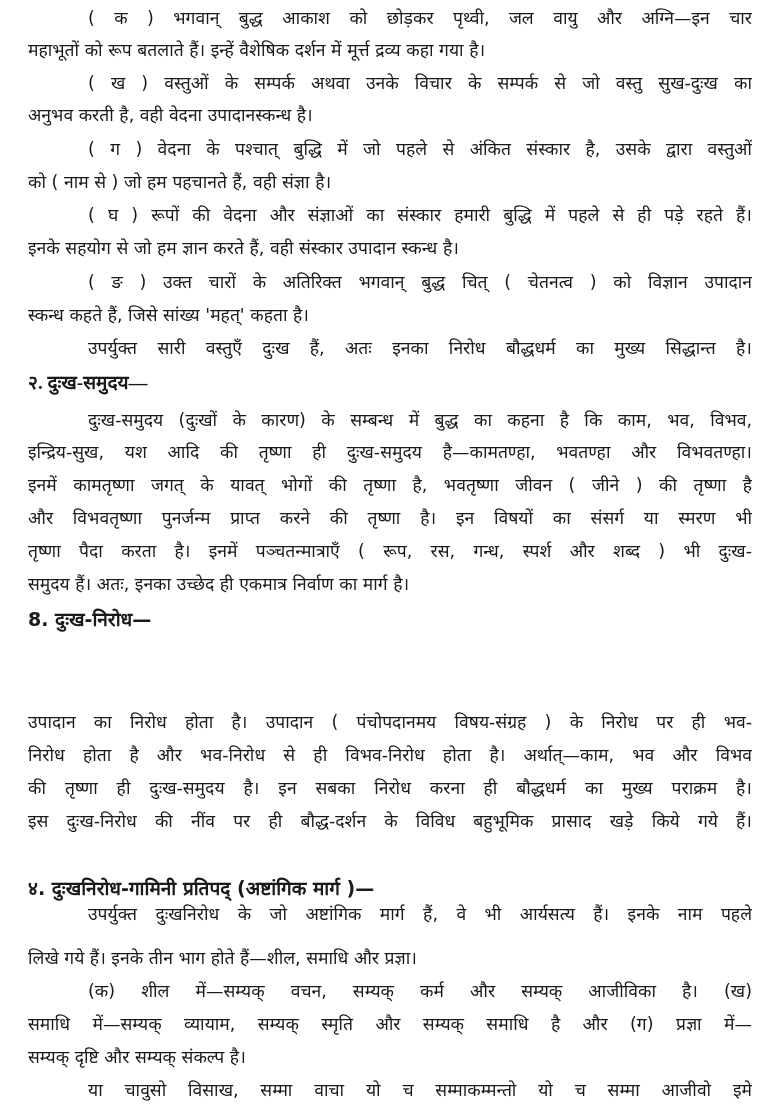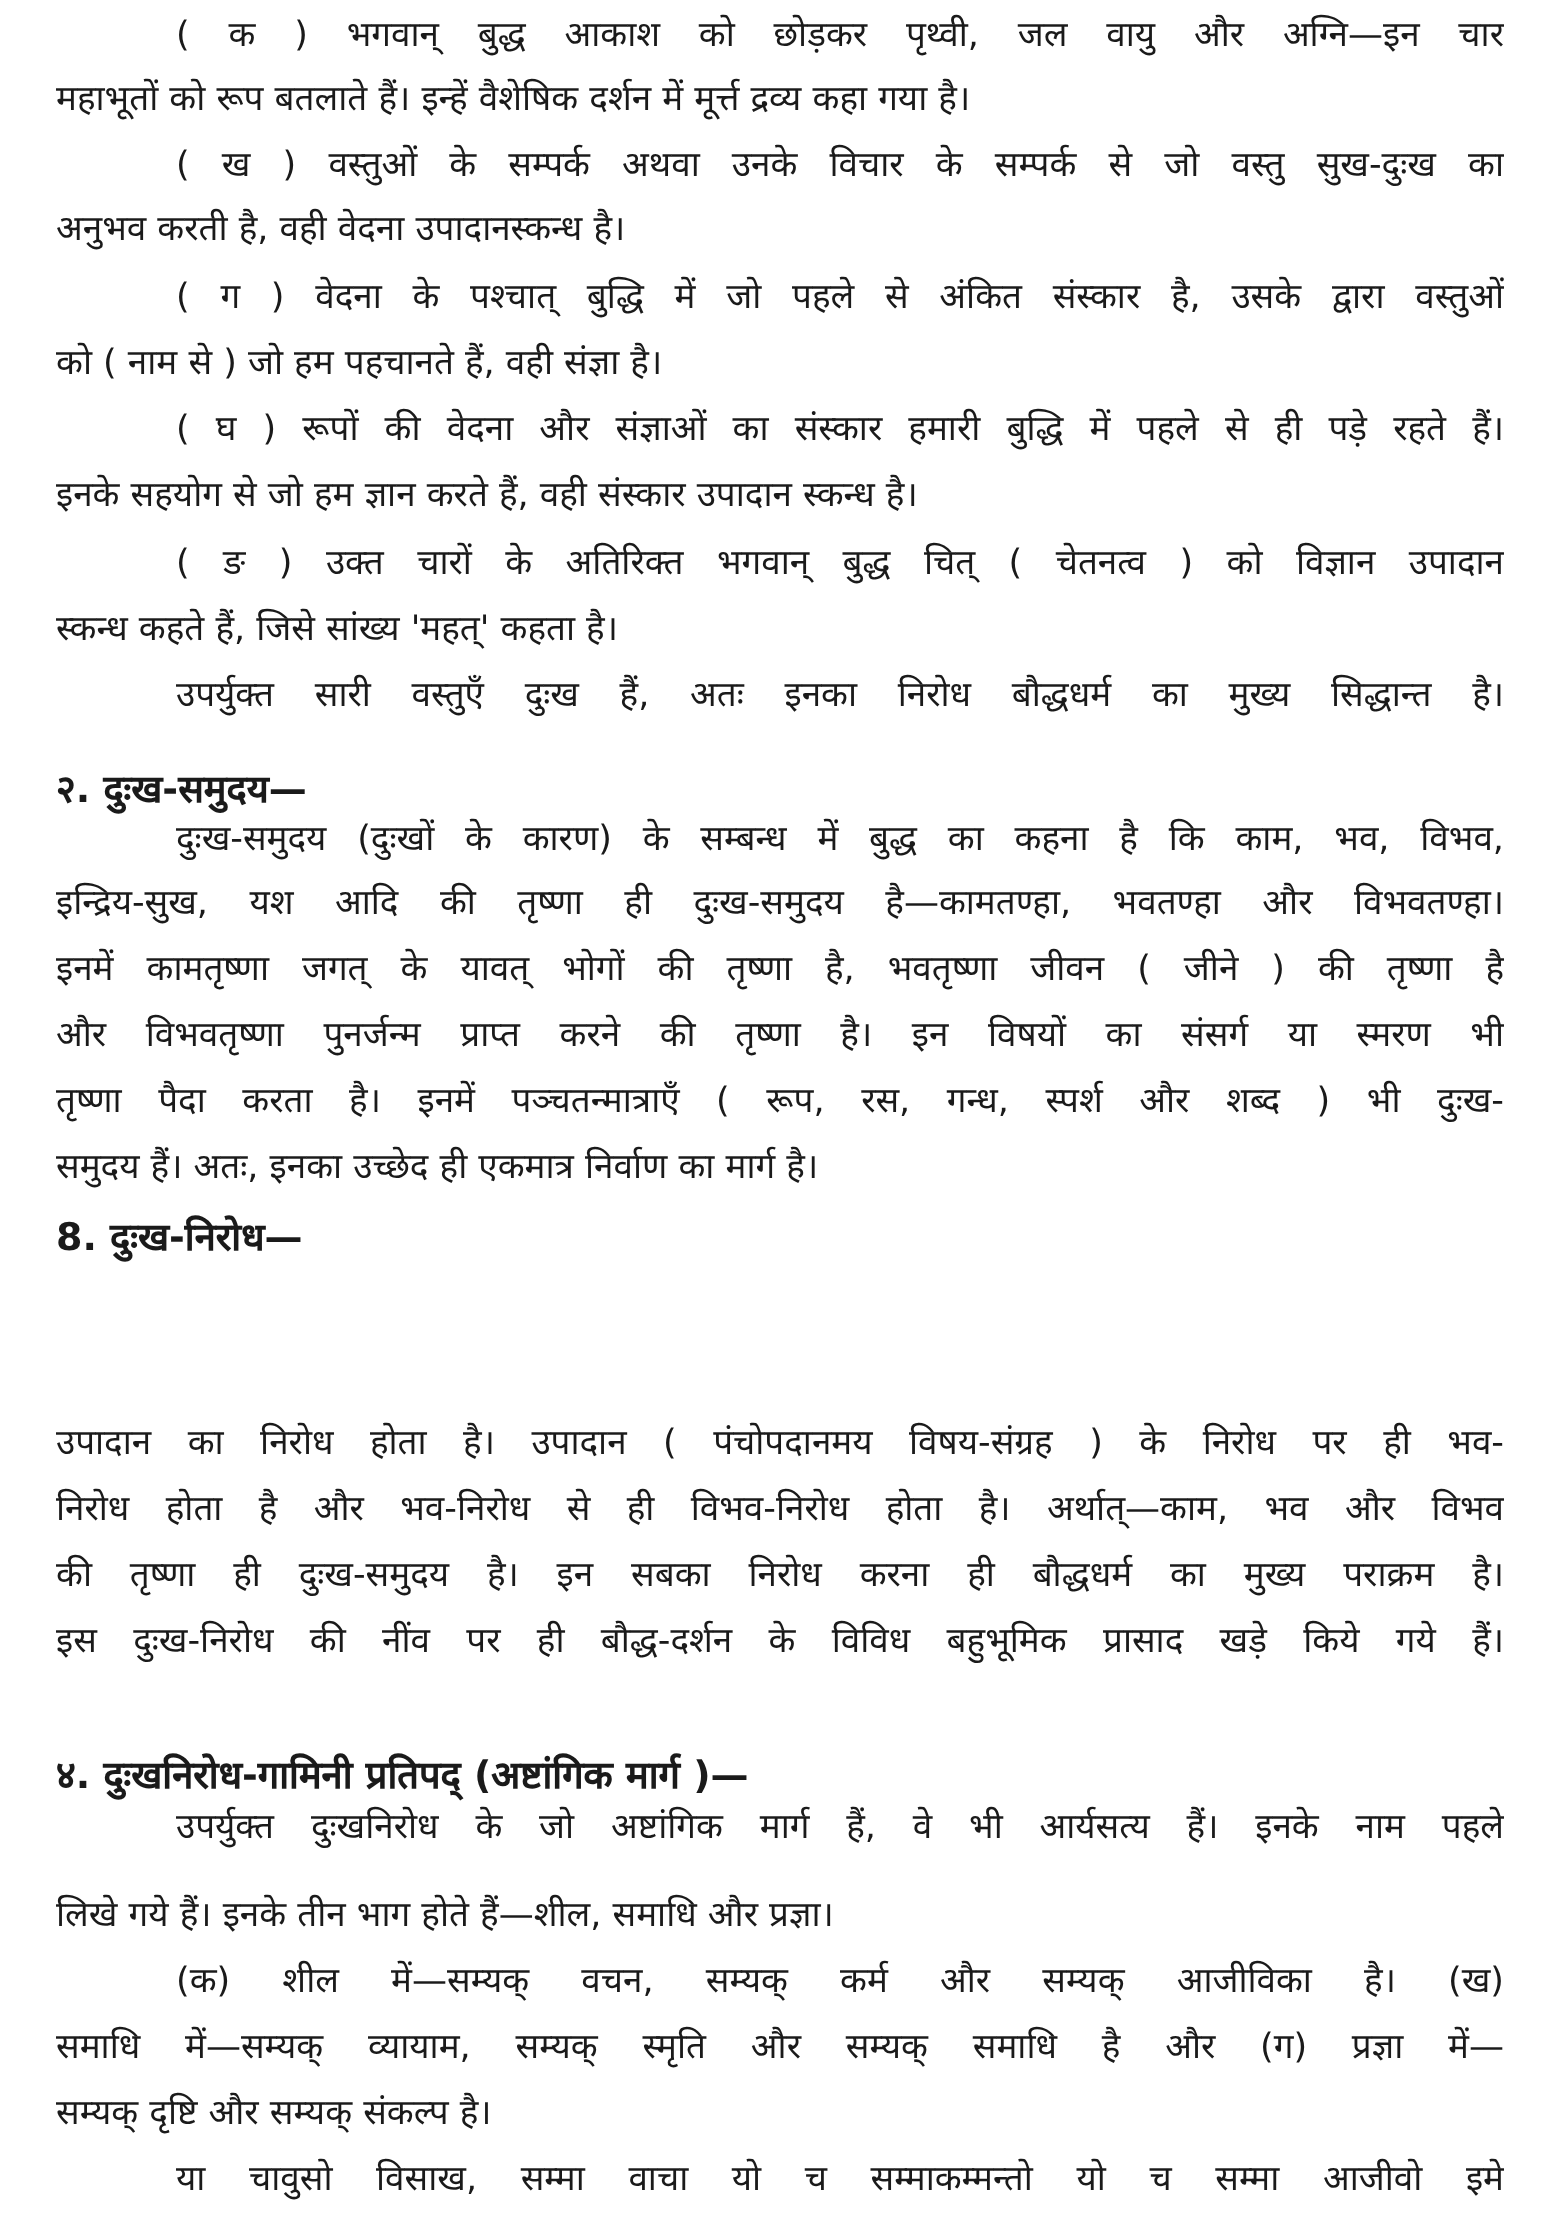--- a/index.html
+++ b/index.html
@@ -22,21 +22,21 @@
   <div class="line indent" style="top: 71px;">( ख ) वस्तुओं के सम्पर्क अथवा उनके विचार के सम्पर्क से जो वस्तु सुख-दुःख का</div>
   <div class="line last" style="top: 103px;">अनुभव करती है, वही वेदना उपादानस्कन्ध है।</div>
   <div class="line indent" style="top: 137px;">( ग ) वेदना के पश्चात् बुद्धि में जो पहले से अंकित संस्कार है, उसके द्वारा वस्तुओं</div>
   <div class="line last" style="top: 170px;">को ( नाम से ) जो हम पहचानते हैं, वही संज्ञा है।</div>
   <div class="line indent" style="top: 203px;">( घ ) रूपों की वेदना और संज्ञाओं का संस्कार हमारी बुद्धि में पहले से ही पड़े रहते हैं।</div>
   <div class="line last" style="top: 236px;">इनके सहयोग से जो हम ज्ञान करते हैं, वही संस्कार उपादान स्कन्ध है।</div>
   <div class="line indent" style="top: 270px;">( ङ ) उक्त चारों के अतिरिक्त भगवान् बुद्ध चित् ( चेतनत्व ) को विज्ञान उपादान</div>
   <div class="line last" style="top: 303px;">स्कन्ध कहते हैं, जिसे सांख्य 'महत्' कहता है।</div>
   <div class="line indent" style="top: 336px;">उपर्युक्त सारी वस्तुएँ दुःख हैं, अतः इनका निरोध बौद्धधर्म का मुख्य सिद्धान्त है।</div>
 
-  <div class="heading" style="top: 382px;">२. दुःख-समुदय—</div>
+  <div class="heading" style="top: 370px; font-family: Liberation Serif, serif;">२. दुःख-समुदय—</div>
   <div class="line indent" style="top: 408px;">दुःख-समुदय (दुःखों के कारण) के सम्बन्ध में बुद्ध का कहना है कि काम, भव, विभव,</div>
   <div class="line" style="top: 440px;">इन्द्रिय-सुख, यश आदि की तृष्णा ही दुःख-समुदय है—कामतण्हा, भवतण्हा और विभवतण्हा।</div>
   <div class="line" style="top: 473px;">इनमें कामतृष्णा जगत् के यावत् भोगों की तृष्णा है, भवतृष्णा जीवन ( जीने ) की तृष्णा है</div>
   <div class="line" style="top: 539px;">तृष्णा पैदा करता है। इनमें पञ्चतन्मात्राएँ ( रूप, रस, गन्ध, स्पर्श और शब्द ) भी दुःख-</div>
   <div class="line" style="top: 506px;">और विभवतृष्णा पुनर्जन्म प्राप्त करने की तृष्णा है। इन विषयों का संसर्ग या स्मरण भी</div>
   <div class="line last" style="top: 572px;">समुदय हैं। अतः, इनका उच्छेद ही एकमात्र निर्वाण का मार्ग है।</div>
 
   <div class="heading" style="top: 606px;">8. दुःख-निरोध—</div>
   <div class="line" style="top: 710px;">उपादान का निरोध होता है। उपादान ( पंचोपदानमय विषय-संग्रह ) के निरोध पर ही भव-</div>
   <div class="line" style="top: 743px;">निरोध होता है और भव-निरोध से ही विभव-निरोध होता है। अर्थात्—काम, भव और विभव</div>

